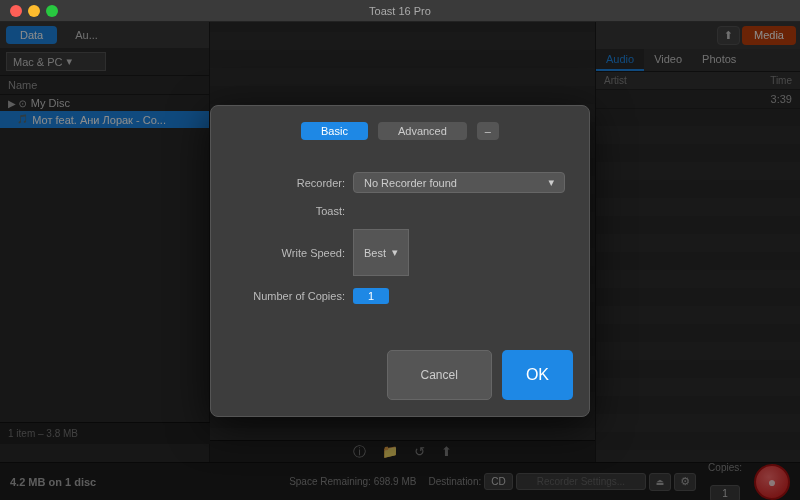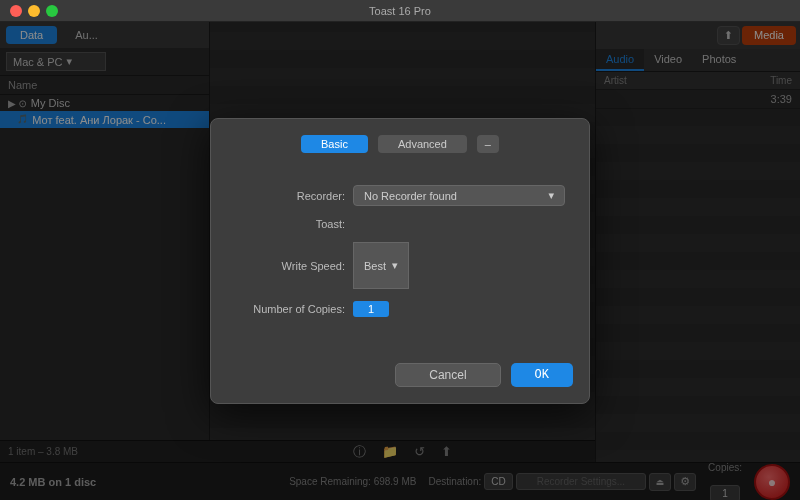--- a/index.html
+++ b/index.html
@@ -261,24 +261,23 @@
       color: #ccc;
       padding: 4px 33px;
       font-size: 12px;
       cursor: pointer;
     }
     .btn-ok {
       background: #1e88e5;
       border: none;
       border-radius: 5px;
       color: white;
-      padding: 4px 24px;
-      font-size: 12px;
-      cursor: pointer;
-      font-family: Liberation Mono, monospace;
+      padding: 16px 24px;
+      font-size: 16px;
+      cursor: pointer;
     }
 
     
     .right-panel {
       width: 205px;
       background: #2b2b2b;
       border-left: 1px solid #1a1a1a;
       display: flex;
       flex-direction: column;
     }
@@ -506,21 +505,21 @@
       align-items: center;
       justify-content: center;
       cursor: pointer;
       flex-shrink: 0;
     }
     .burn-icon { font-size: 14px; color: rgba(255,255,255,0.8); }
 
     
     .status-bar-bottom {
       position: absolute;
-      bottom: 38px;
+      bottom: 56px;
       left: 0;
       width: 210px;
       height: 22px;
       background: #222;
       border-top: 1px solid #111;
       display: flex;
       align-items: center;
       padding: 0 8px;
     }
     .status-bar-text { font-size: 10px; color: #777; }

